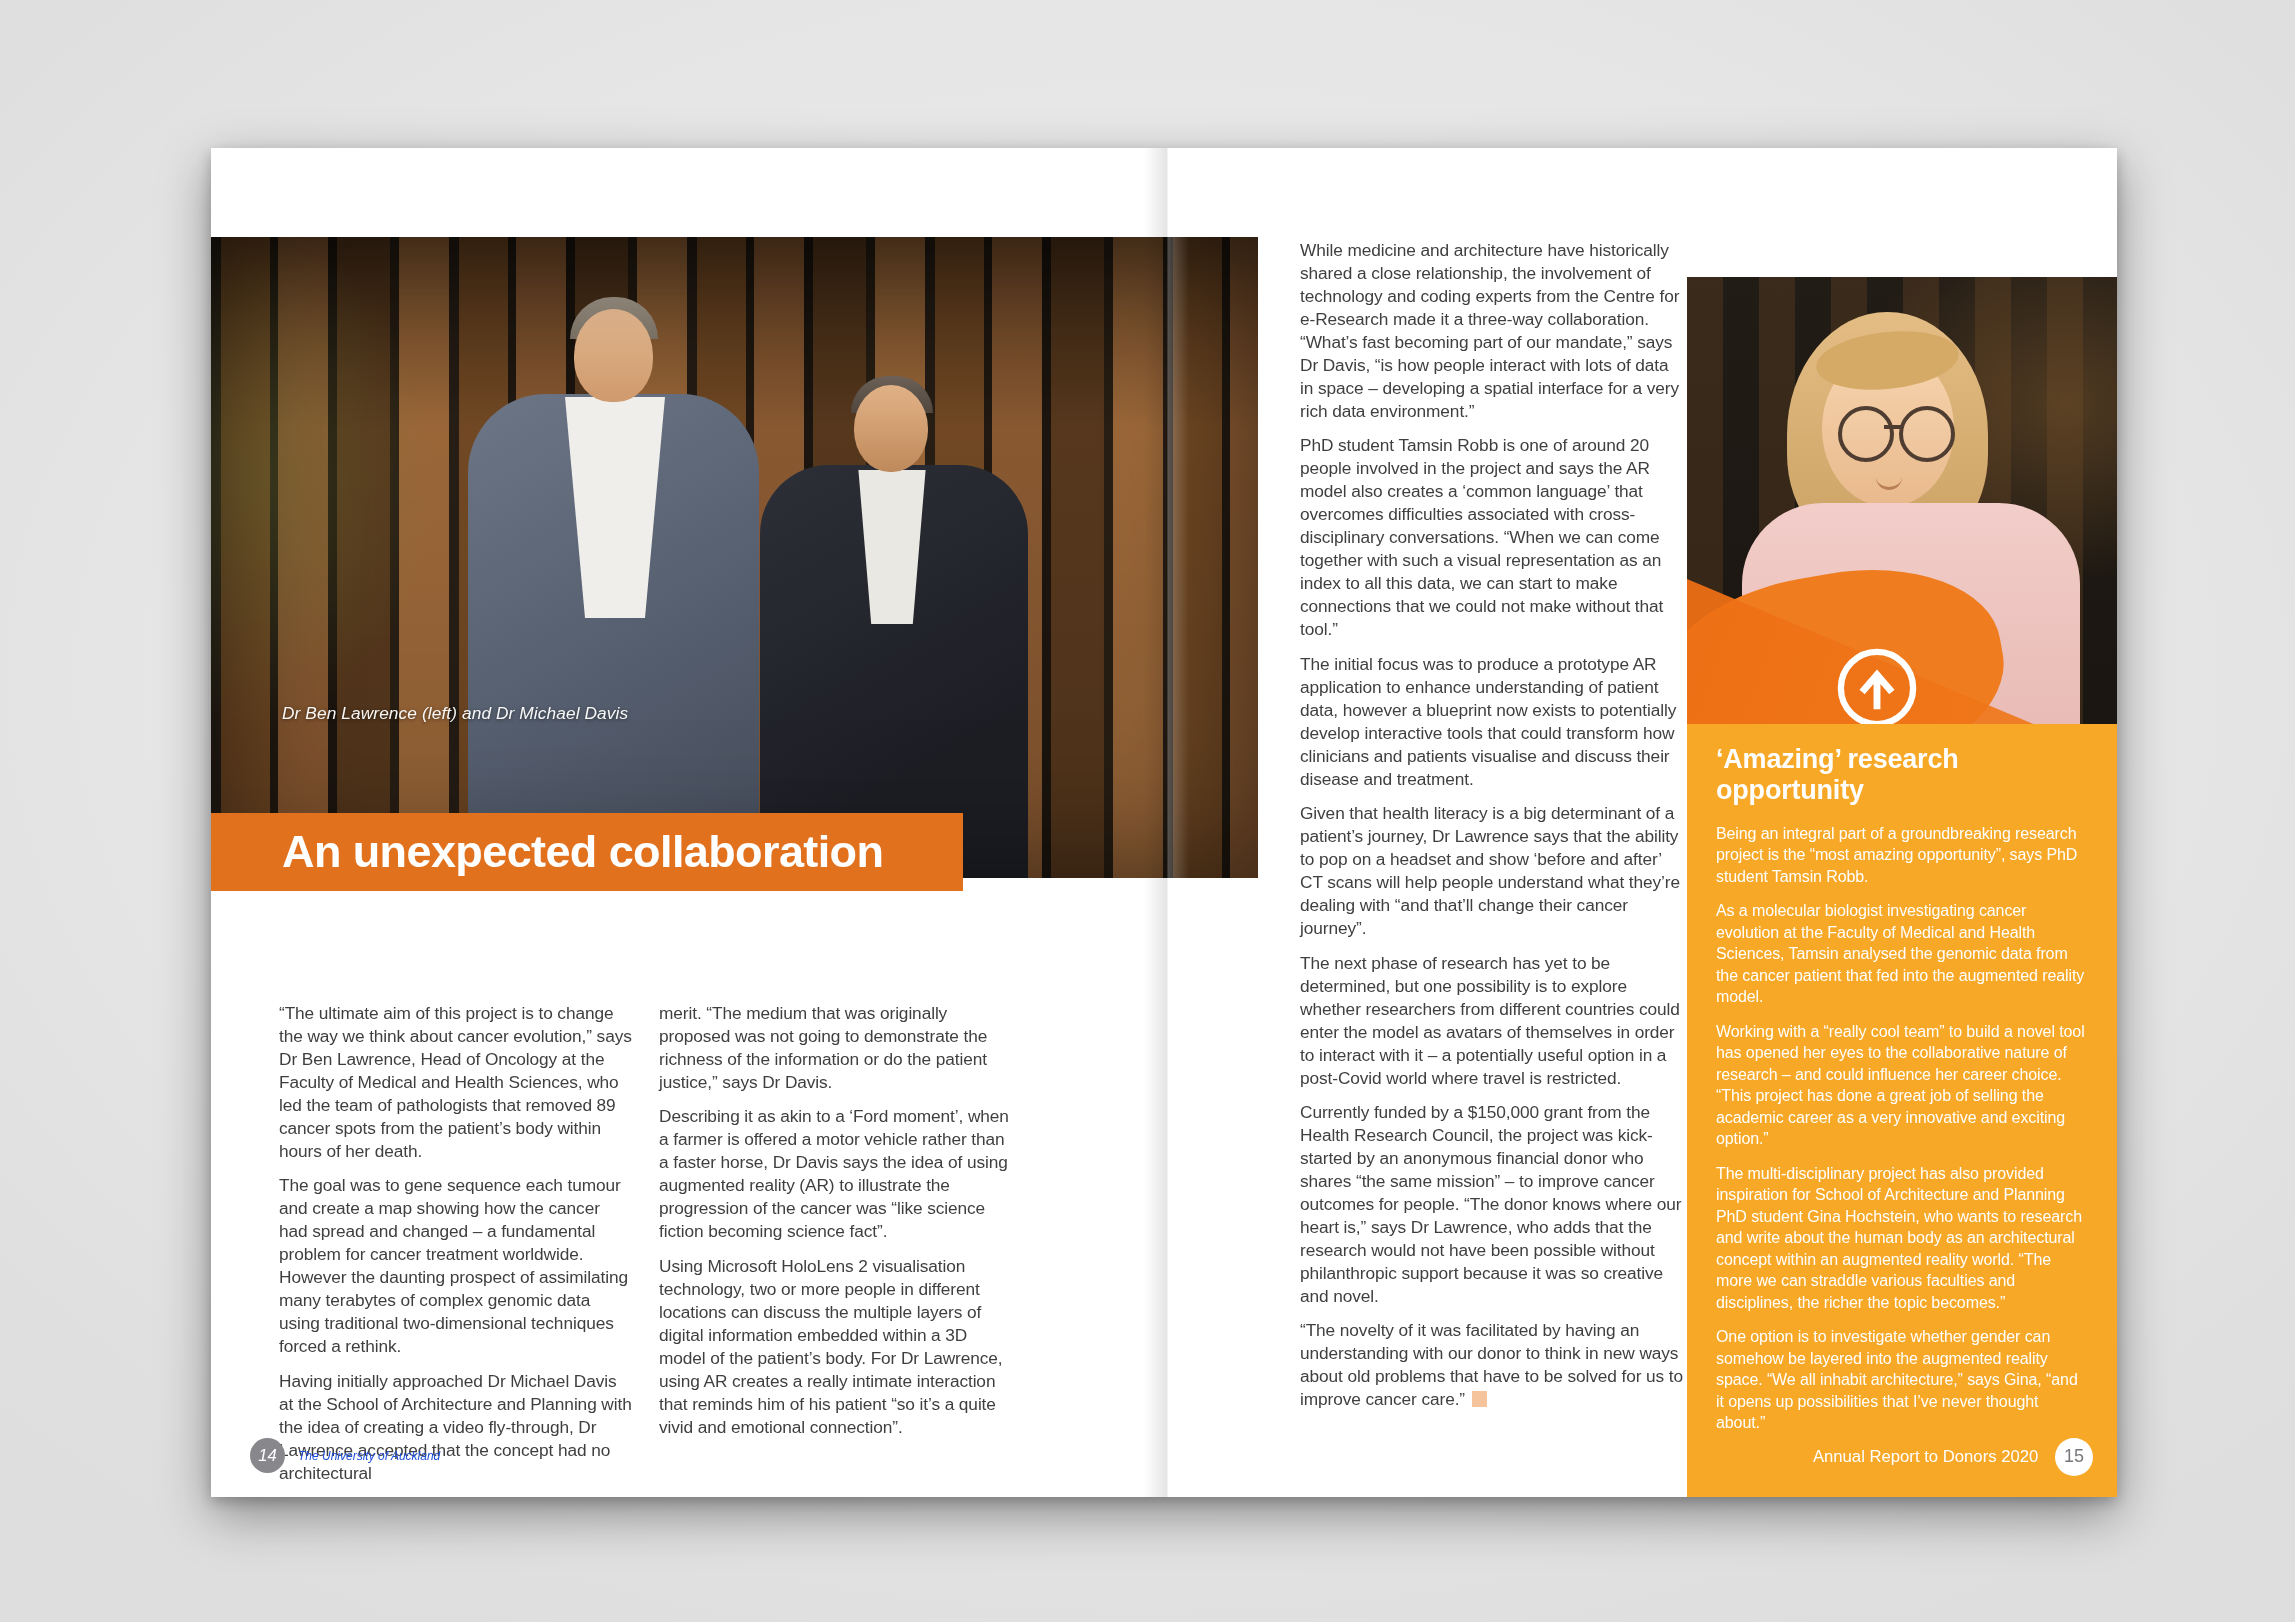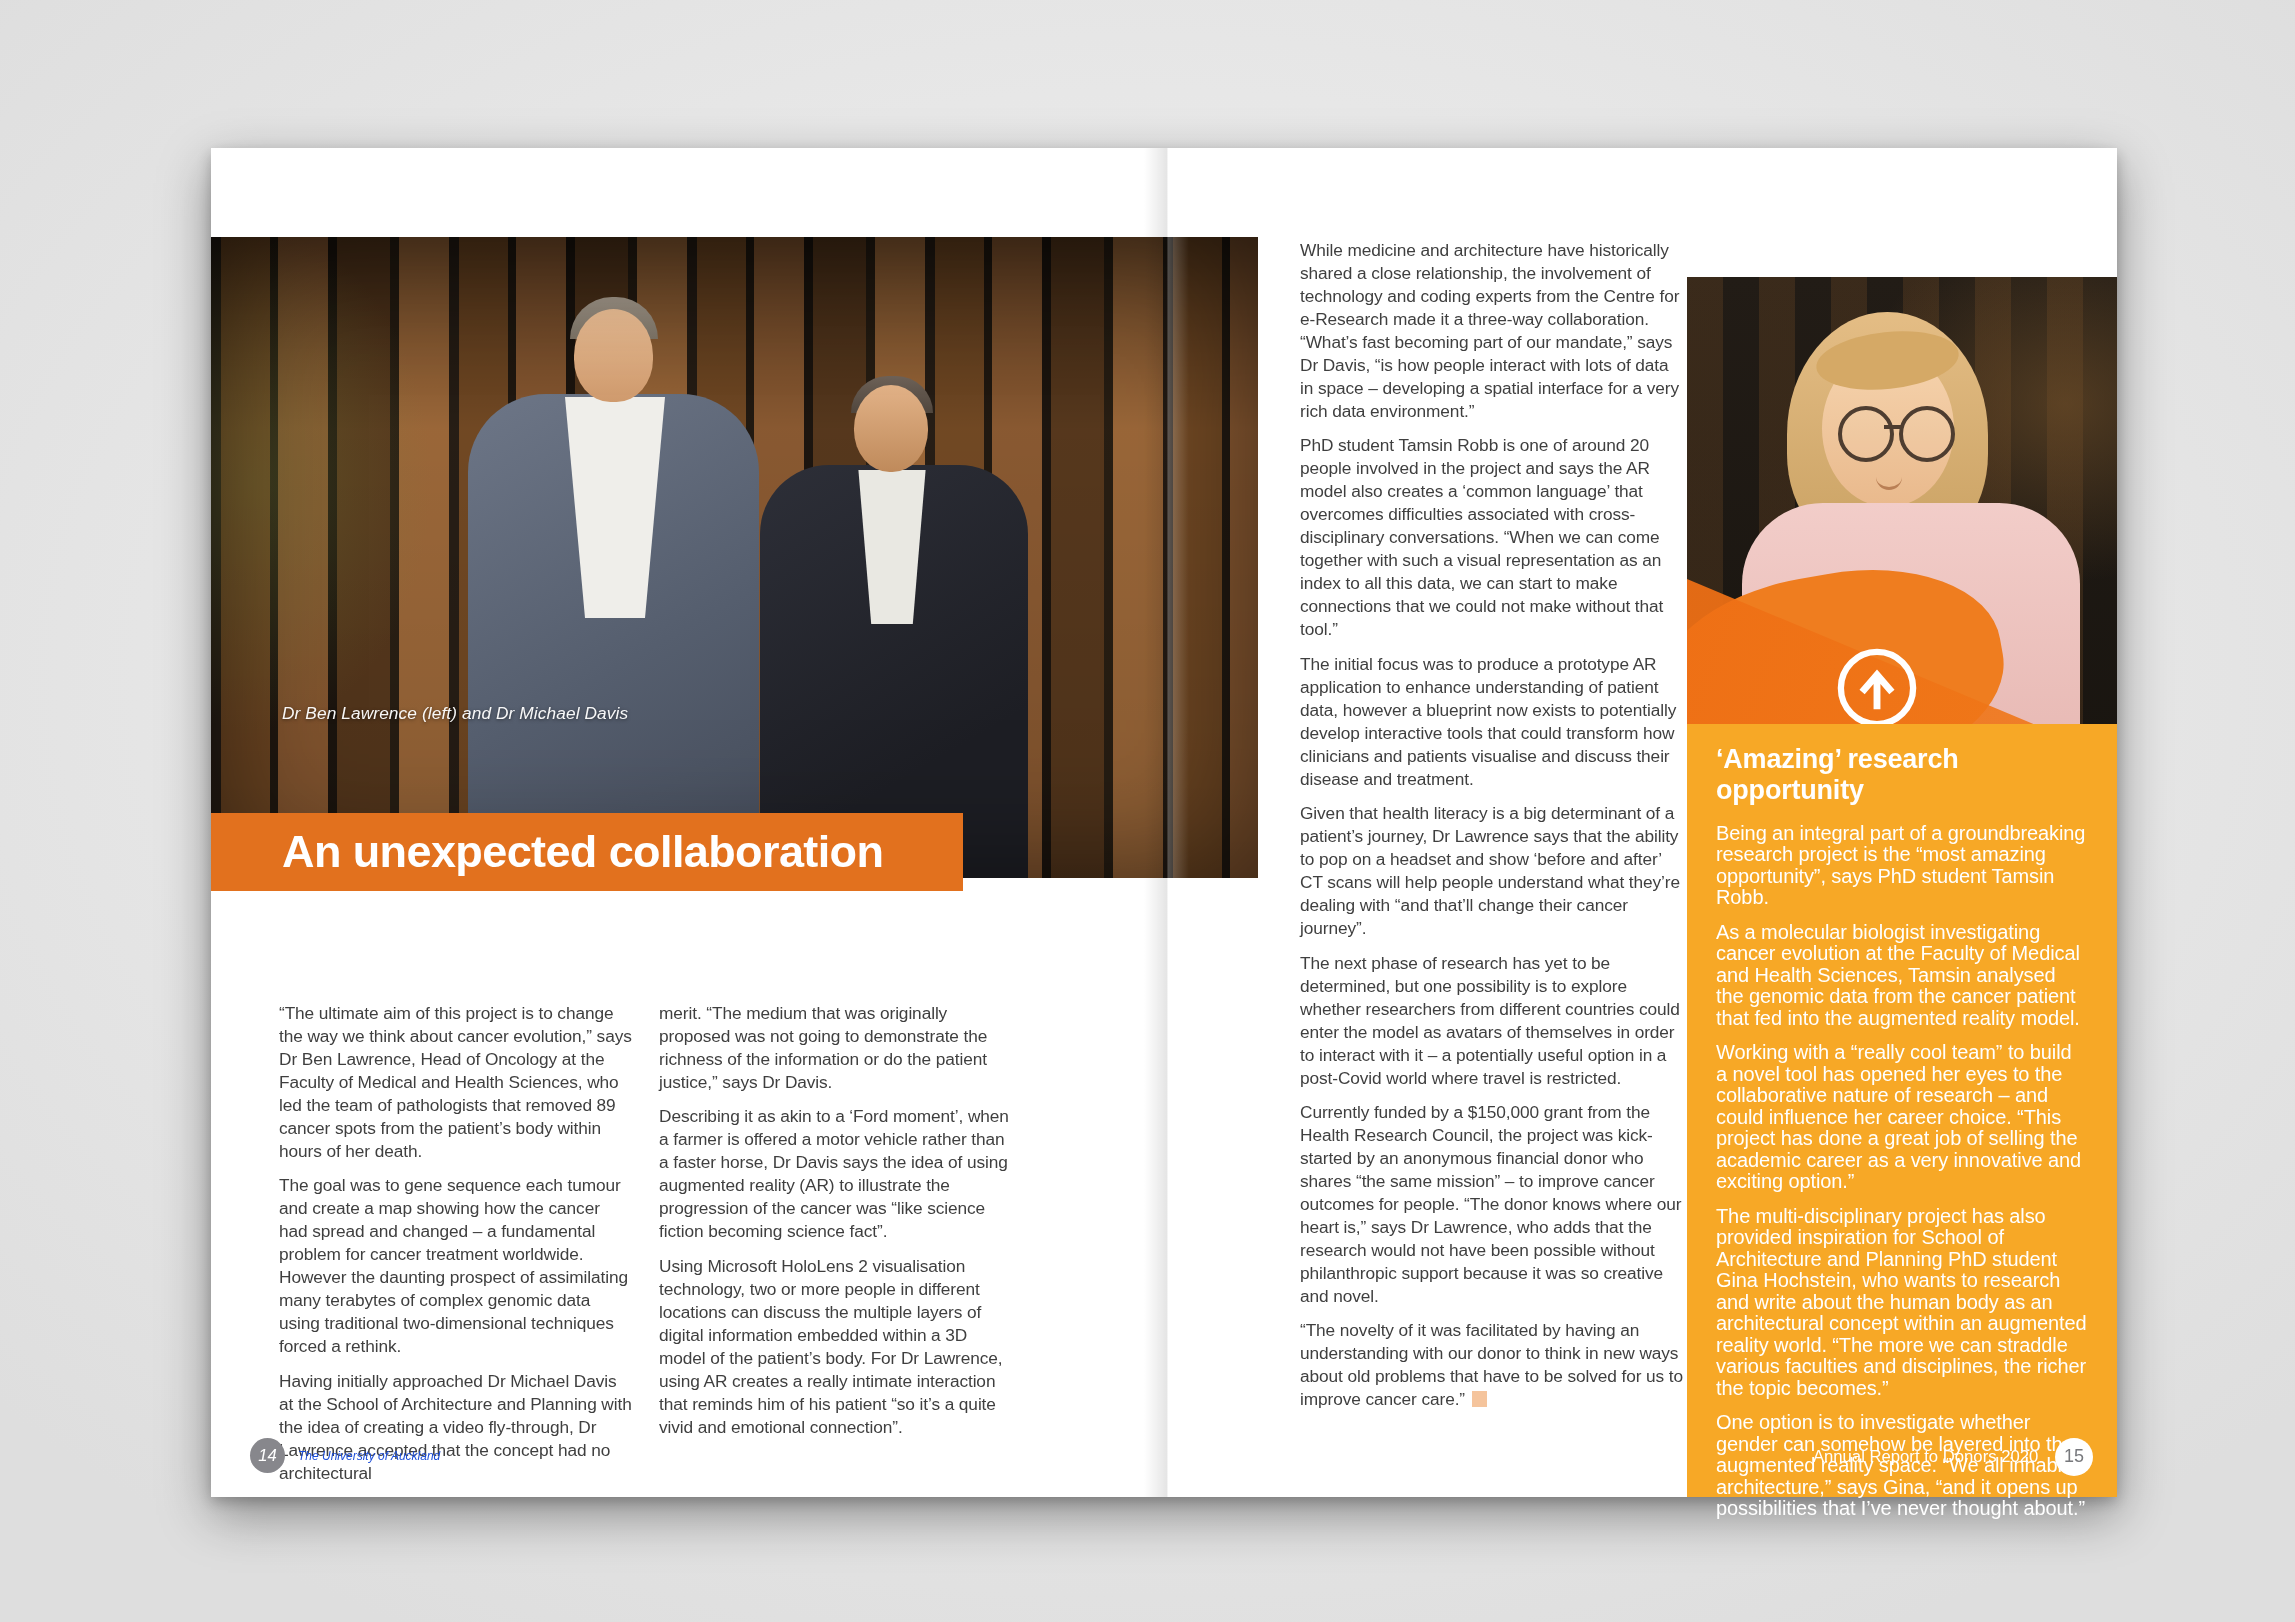--- a/index.html
+++ b/index.html
@@ -105,21 +105,21 @@
   .sb-arrow{position:absolute;left:147px;top:368px;width:86px;height:86px;z-index:4;}
   .photo-caption-right{
     position:absolute;left:29px;bottom:6px;z-index:5;
     color:rgba(255,255,255,.95);font-size:16px;font-style:italic;
   }
   .sidebar-box{
     position:absolute;left:1476px;top:576px;width:430px;height:773px;z-index:2;
     background:#f7a826;box-sizing:border-box;padding:20.3px 29px 0 29px;
   }
   .sidebar-box h2{margin:0 0 16.7px 0;color:#ffffff;font-size:27px;font-weight:700;letter-spacing:-0.2px;}
-  .sidebar-box p{margin:0 0 13px 0;color:#ffffff;font-size:20px;line-height:21.5px;letter-spacing:-0.1px;}
+  .sidebar-box p{margin:0 0 13px 0;color:#ffffff;font-size:16px;line-height:21.5px;letter-spacing:-0.1px;}
   .footer-right{position:absolute;right:24px;bottom:21.5px;display:flex;align-items:center;}
   .footer-right .label{color:#ffffff;font-size:16.7px;margin-right:16.7px;}
   .pg-circle.white{background:#ffffff;color:#77787c;width:38px;height:38px;font-size:18px;}
 </style>
 </head>
 <body>
 
 <div class="sheet">
 
   <div class="photo-left">

